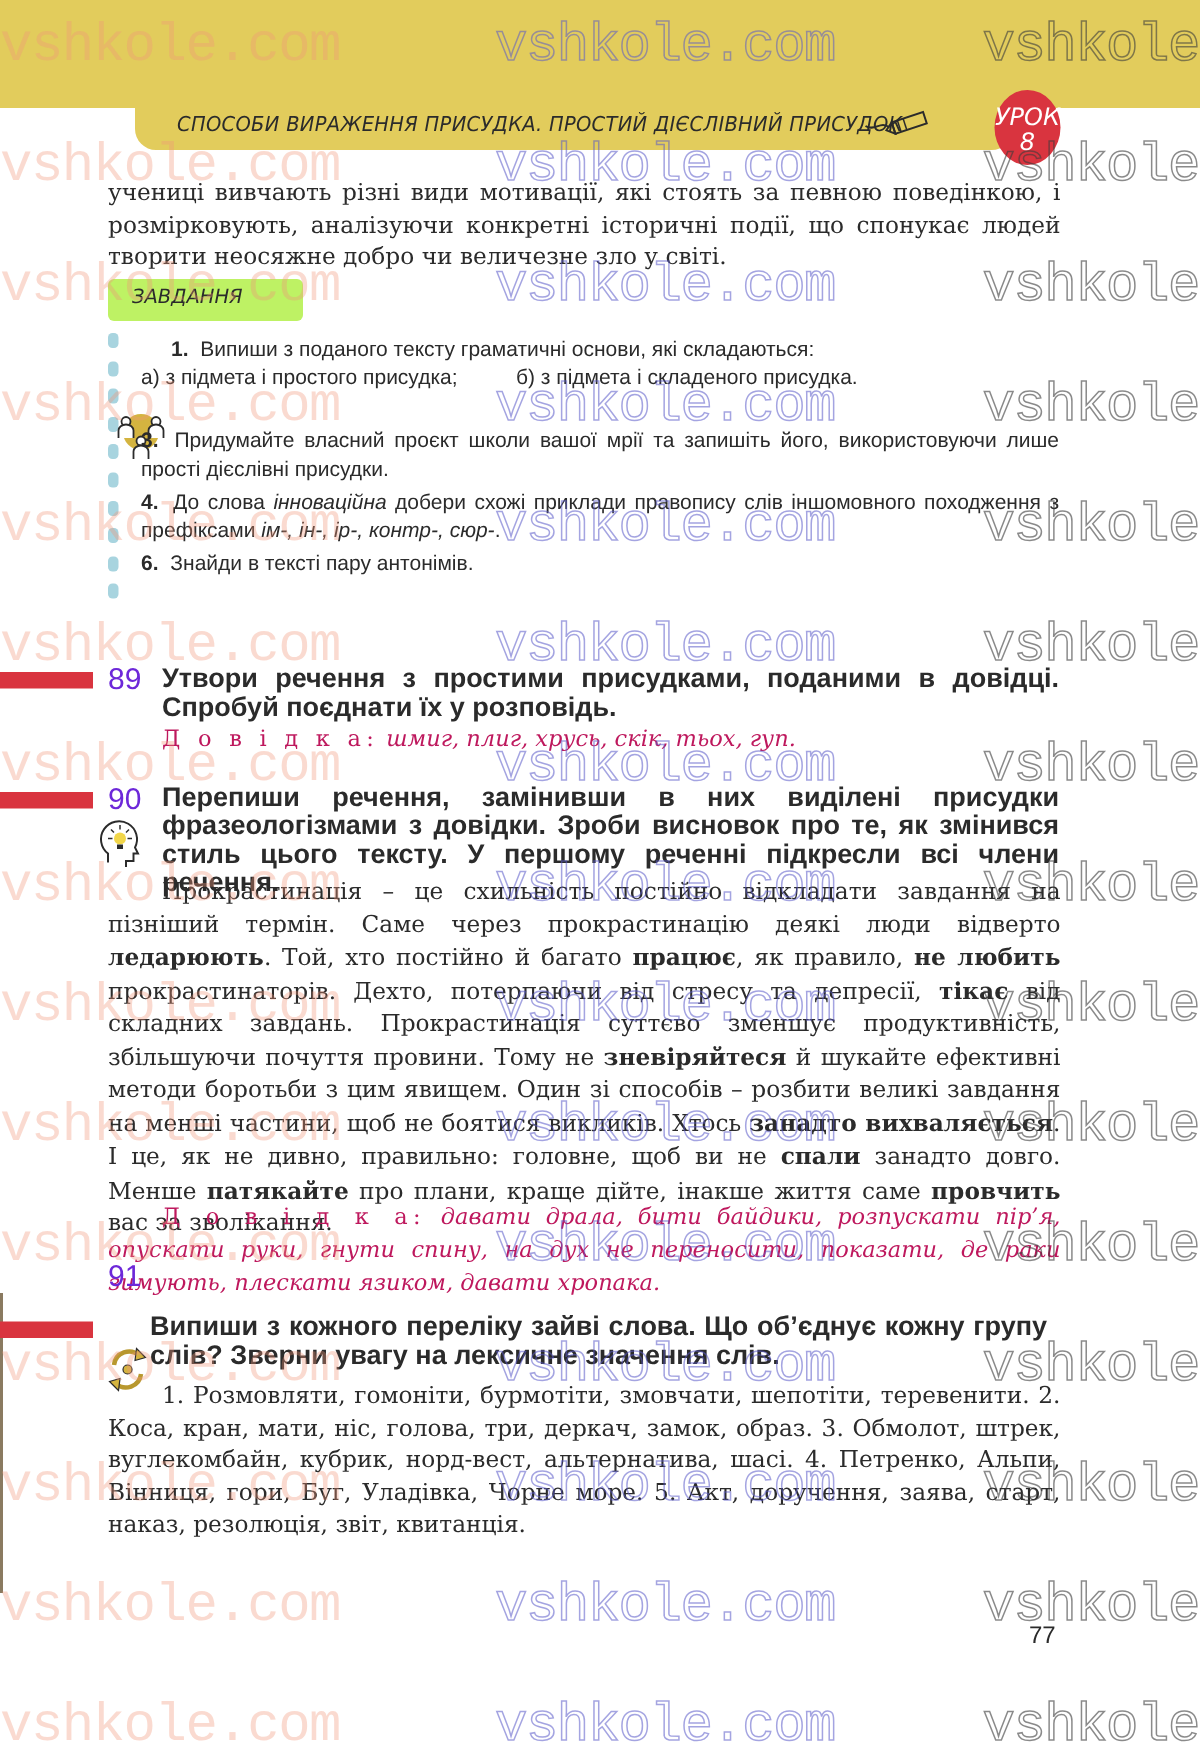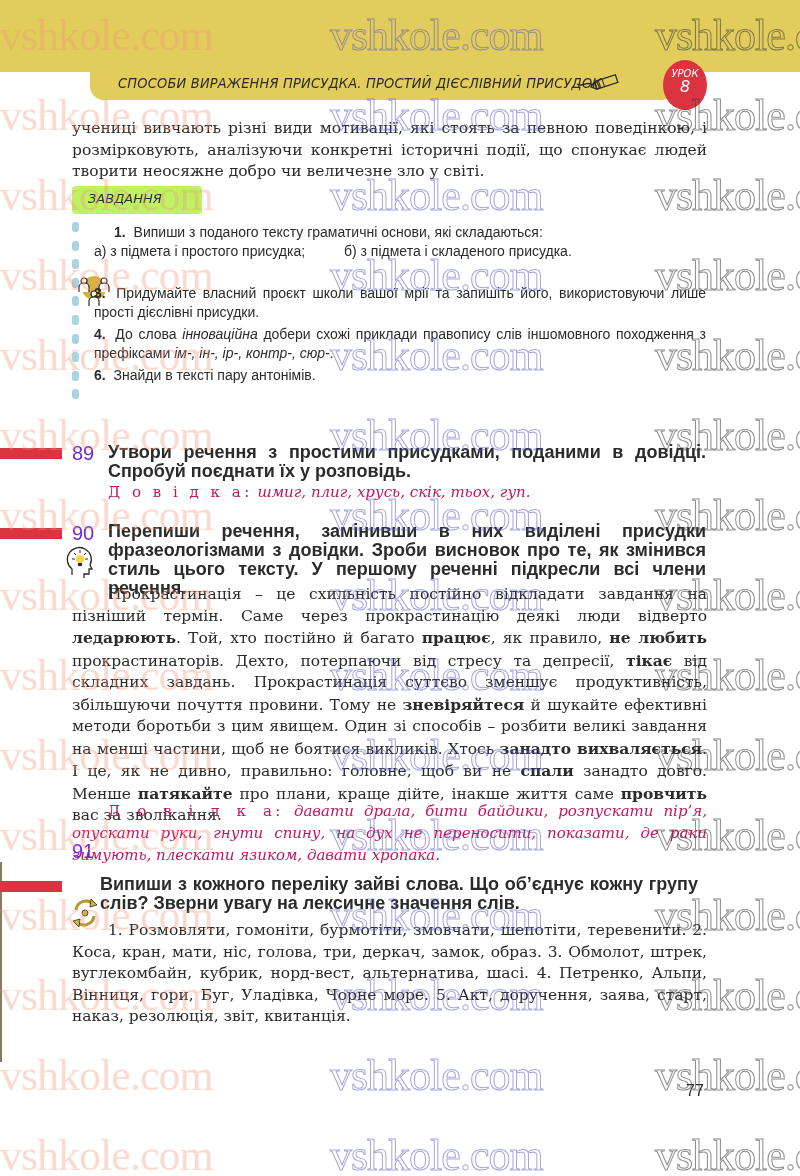--- a/index.html
+++ b/index.html
@@ -4,21 +4,21 @@
 <style>
   * { box-sizing: border-box; margin: 0; padding: 0; }
   html, body { width: 800px; height: 1176px; background: #ffffff; overflow: hidden; }
   body { position: relative; font-family: "Liberation Sans", sans-serif; color: #2a2a2a; }
 
   .header-band { position: absolute; left: 0; top: 0; width: 800px; height: 72px; background: #e2cc5c; }
   .header-tab { position: absolute; left: 90px; top: 66px; width: 585px; height: 34px; background: #e2cc5c; border-radius: 0 0 14px 14px; }
   .header-title { position: absolute; left: 118px; top: 76px; font-family: "DejaVu Sans", sans-serif; font-size: 13px; letter-spacing: 0.2px; color: #2b2b2b; font-style: italic; transform: scaleY(1.05); white-space: nowrap; }
   .pencil-icon { position: absolute; left: 575px; top: 72px; width: 48px; height: 18px; }
   .lesson-badge { position: absolute; left: 663px; top: 60px; width: 44px; height: 50px; border-radius: 50%; background: #d9343f; color: #fff; text-align: center; font-family: "DejaVu Sans", sans-serif; font-style: italic; }
-  .lesson-badge .lbl { display: block; font-size: 10px; margin-top: 8px; }
+  .lesson-badge .lbl { display: block; font-size: 16px; margin-top: 8px; }
   .lesson-badge .num { display: block; font-size: 16px; line-height: 16px; }
   .text-block { position: absolute; font-family: "DejaVu Serif", serif; font-size: 15.5px; line-height: 21.5px; color: #2b2b2b; text-align: justify; }
   .intro-text { left: 72px; top: 118px; width: 635px; }
 
   .tasks-label { position: absolute; left: 72px; top: 186px; width: 130px; height: 28px; background: #bef264; border-radius: 4px; }
   .tasks-label span { position: absolute; left: 16px; top: 5px; font-family: "DejaVu Sans", sans-serif; font-style: italic; font-size: 13px; color: #2b2b2b; }
   .dots { position: absolute; left: 72px; top: 222px; width: 8px; }
   .dot { width: 7px; height: 10px; background: #a8d4df; border-radius: 3px; margin-bottom: 8.6px; }
 
   .tasks { position: absolute; left: 94px; top: 223px; width: 612px; font-family: "Liberation Sans", sans-serif; font-size: 14px; line-height: 18.5px; color: #2b2b2b; }
@@ -35,21 +35,21 @@
   .ref-line .ref-label { letter-spacing: 3.5px; }
   .ref-line i { font-style: italic; }
 
   .lamp-icon { position: absolute; left: 66px; top: 545px; width: 30px; height: 36px; }
   .cycle-icon { position: absolute; left: 70px; top: 896px; width: 30px; height: 34px; }
 
   .left-rule { position: absolute; left: 0; top: 862px; width: 2px; height: 200px; background: #8a7a60; }
 
   .page-number { position: absolute; left: 686px; top: 1082px; font-family: "Liberation Sans", sans-serif; font-size: 16px; color: #2b2b2b; }
 
-  .wm { position: absolute; font-family: Liberation Serif, serif; font-size: 44px; white-space: nowrap; pointer-events: none; letter-spacing: -1px; }
+  .wm { position: absolute; font-family: Liberation Mono, monospace; font-size: 36px; white-space: nowrap; pointer-events: none; letter-spacing: -1px; }
   .wm-a { color: rgba(240,150,120,0.35); }
   .wm-b { color: transparent; -webkit-text-stroke: 1px rgba(90,90,200,0.55); }
   .wm-c { color: transparent; -webkit-text-stroke: 1px rgba(60,60,60,0.6); }
 </style>
 </head>
 <body>
 
 <div class="header-band"></div>
 <div class="header-tab"></div>
 <div class="header-title">СПОСОБИ ВИРАЖЕННЯ ПРИСУДКА. ПРОСТИЙ ДІЄСЛІВНИЙ ПРИСУДОК</div>

